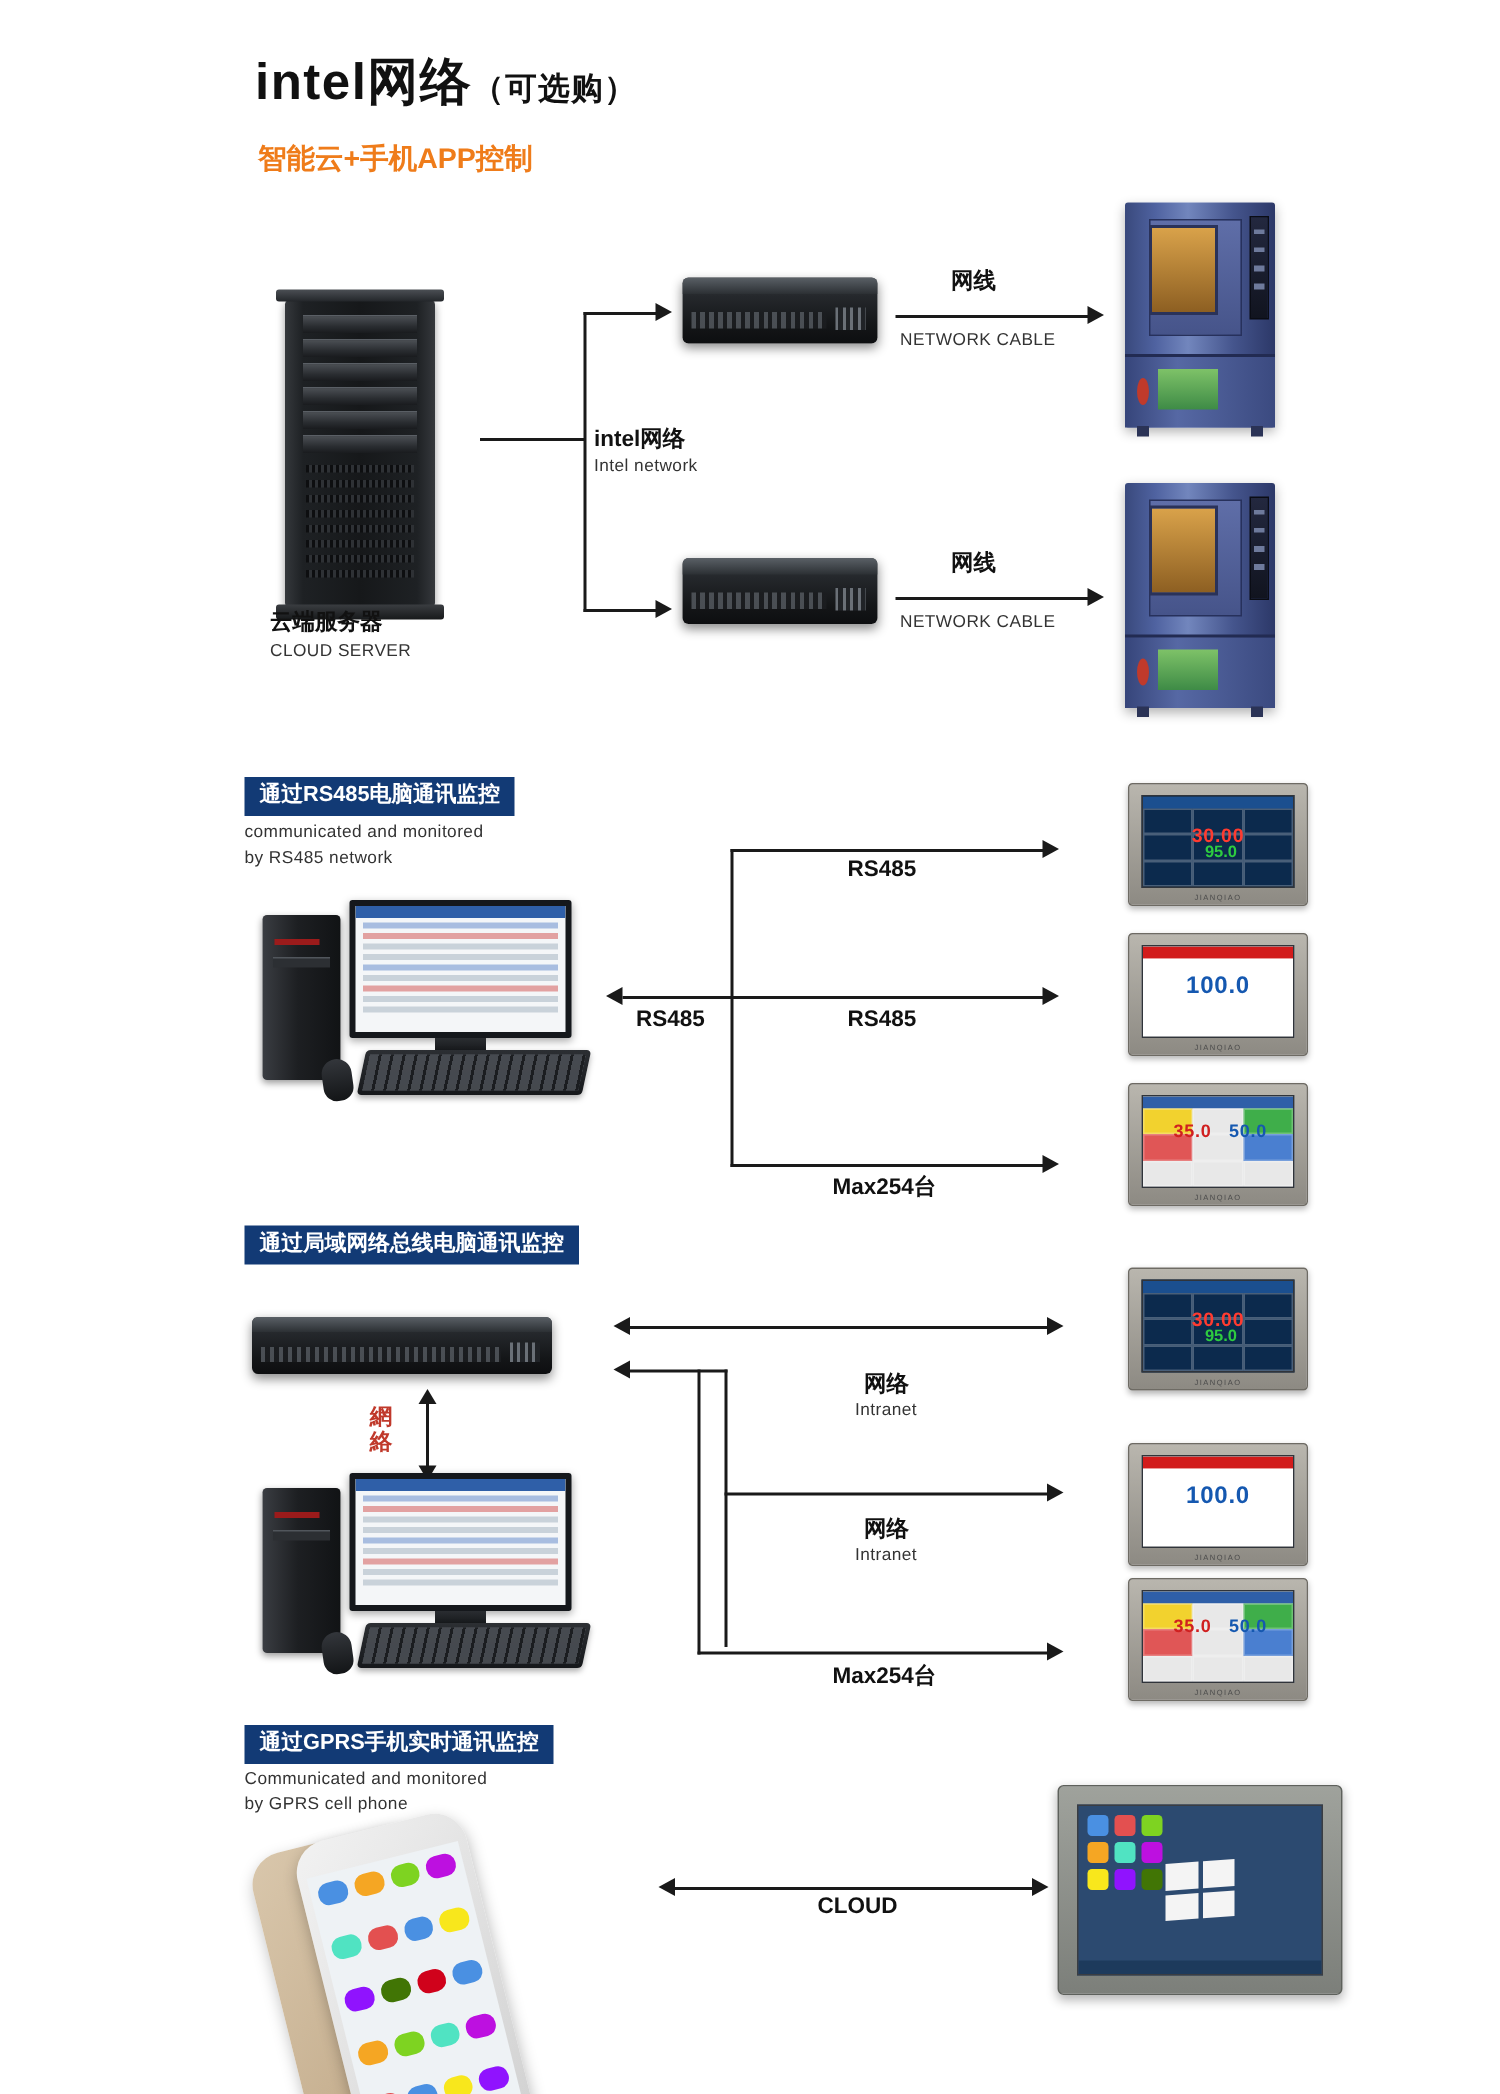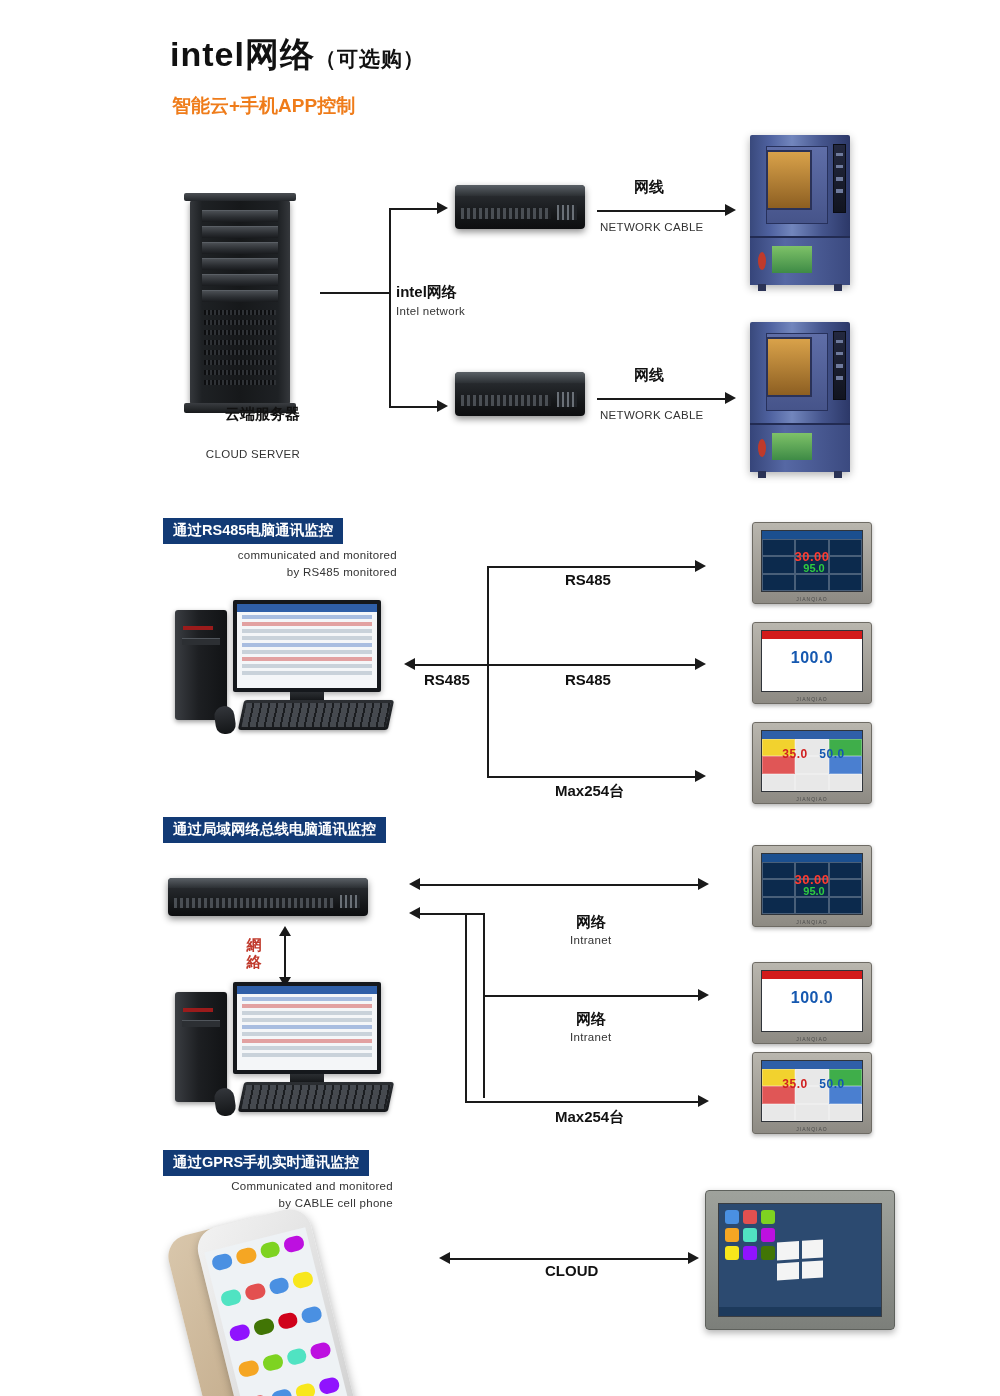--- a/index.html
+++ b/index.html
@@ -22,21 +22,21 @@
     font-size:21px; font-weight:bold;
   }
   .title-orange {
     left:172px; top:93px;
     font-size:19px; font-weight:bold; color:#ef7c1a;
   }
 
   
   .cn { font-size:15px; font-weight:bold; color:#111; }
   .en { font-size:11.5px; color:#333; letter-spacing:.3px; }
-  .lbl-c { text-align:right; }
+  .lbl-c { text-align:left; }
 
   
   .blue-bar {
     background:#123a75; color:#fff;
     font-size:14.5px; font-weight:bold;
     padding:5px 10px 6px 10px;
     white-space:nowrap;
     line-height:1;
   }
 
@@ -300,21 +300,21 @@
   <div class="vent" style="top:120px"></div>
   <div class="vent" style="top:130px"></div>
   <div class="vent" style="top:140px"></div>
   <div class="vent" style="top:150px"></div>
   <div class="vent" style="top:160px"></div>
   <div class="vent" style="top:170px"></div>
   <div class="vent" style="top:180px"></div>
   <div class="base"></div>
 </div>
 <div class="abs cn lbl-c" style="left:180px; top:405px; width:120px;">云端服务器</div>
-<div class="abs en lbl-c" style="left:180px; top:448px; width:120px;">CLOUD SERVER</div>
+<div class="abs en lbl-c" style="left:180px; top:428px; width:120px;">CLOUD SERVER</div>
 
 <div class="abs cn" style="left:396px; top:283px;">intel网络</div>
 <div class="abs en" style="left:396px; top:305px;">Intel network</div>
 
 <div class="abs hline" style="left:320px; top:292px; width:70px;"></div>
 <div class="abs vline" style="left:389px; top:208px; height:200px;"></div>
 <div class="abs hline" style="left:389px; top:208px; width:50px;"></div>
 <div class="abs arw-r" style="left:437px; top:202px;"></div>
 <div class="abs hline" style="left:389px; top:406px; width:50px;"></div>
 <div class="abs arw-r" style="left:437px; top:400px;"></div>
@@ -365,21 +365,21 @@
     </div>
   <div class="lower"></div>
   <div class="green"></div>
   <div class="redbtn"></div>
   <div class="foot" style="left:8px"></div>
   <div class="foot" style="right:8px"></div>
 </div>
 
 <div class="abs blue-bar" style="left:163px; top:518px;">通过RS485电脑通讯监控</div>
 <div class="abs en lbl-c" style="left:163px; top:549px; width:234px;">communicated and monitored</div>
-<div class="abs en lbl-c" style="left:163px; top:566px; width:234px;">by RS485 monitored</div>
+<div class="abs en lbl-c" style="left:163px; top:566px; width:234px;">by RS485 network</div>
 
 <div class="abs pcset" style="left:175px; top:600px;">
   <div class="tower">
       <div class="led"></div>
       <div class="bay"></div>
     </div>
   <div class="monitor">
     <div class="scr">
       <div class="tb"></div>
       <div class="ln b"></div>
@@ -622,21 +622,21 @@
         </div>
       </div>
     <div class="big" style="left:33%; top:26%; color:#d02020; font-size:12px;">35.0</div>
     <div class="big" style="left:70%; top:26%; color:#1558b0; font-size:12px;">50.0</div>
   </div>
   <div class="brand">JIANQIAO</div>
 </div>
 
 <div class="abs blue-bar" style="left:163px; top:1150px;">通过GPRS手机实时通讯监控</div>
 <div class="abs en lbl-c" style="left:163px; top:1180px; width:230px;">Communicated and monitored</div>
-<div class="abs en lbl-c" style="left:163px; top:1197px; width:230px;">by CABLE cell phone</div>
+<div class="abs en lbl-c" style="left:163px; top:1197px; width:230px;">by GPRS cell phone</div>
 
 <div class="abs phone" style="left:190px; top:1205px;">
   <div class="b1"></div>
   <div class="b2">
     <div class="scr">
       <i style="background:#4a90e2"></i>
         <i style="background:#f5a623"></i>
         <i style="background:#7ed321"></i>
         <i style="background:#bd10e0"></i>
       <i style="background:#50e3c2"></i>

